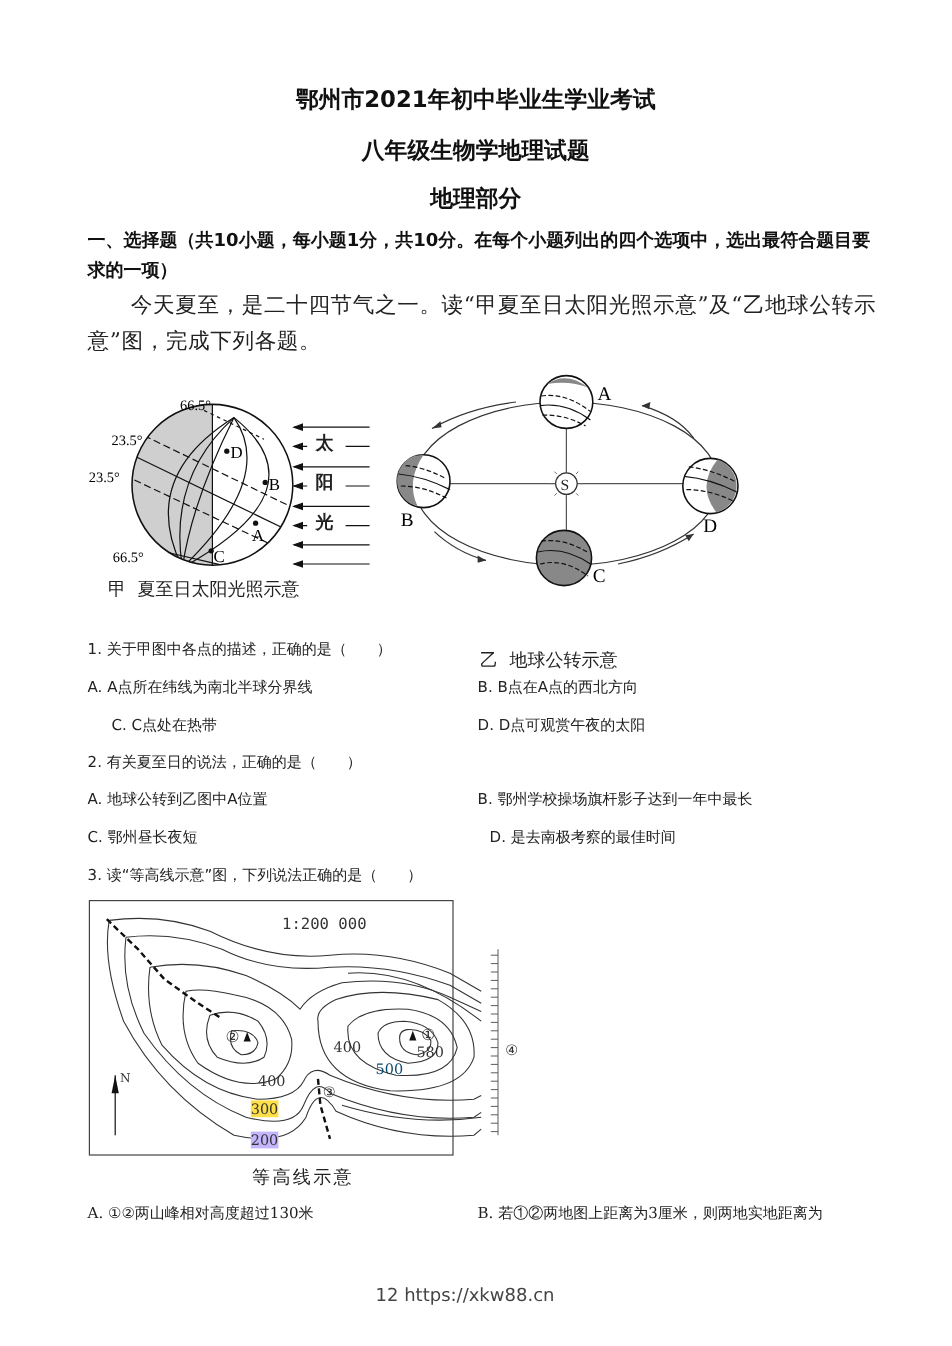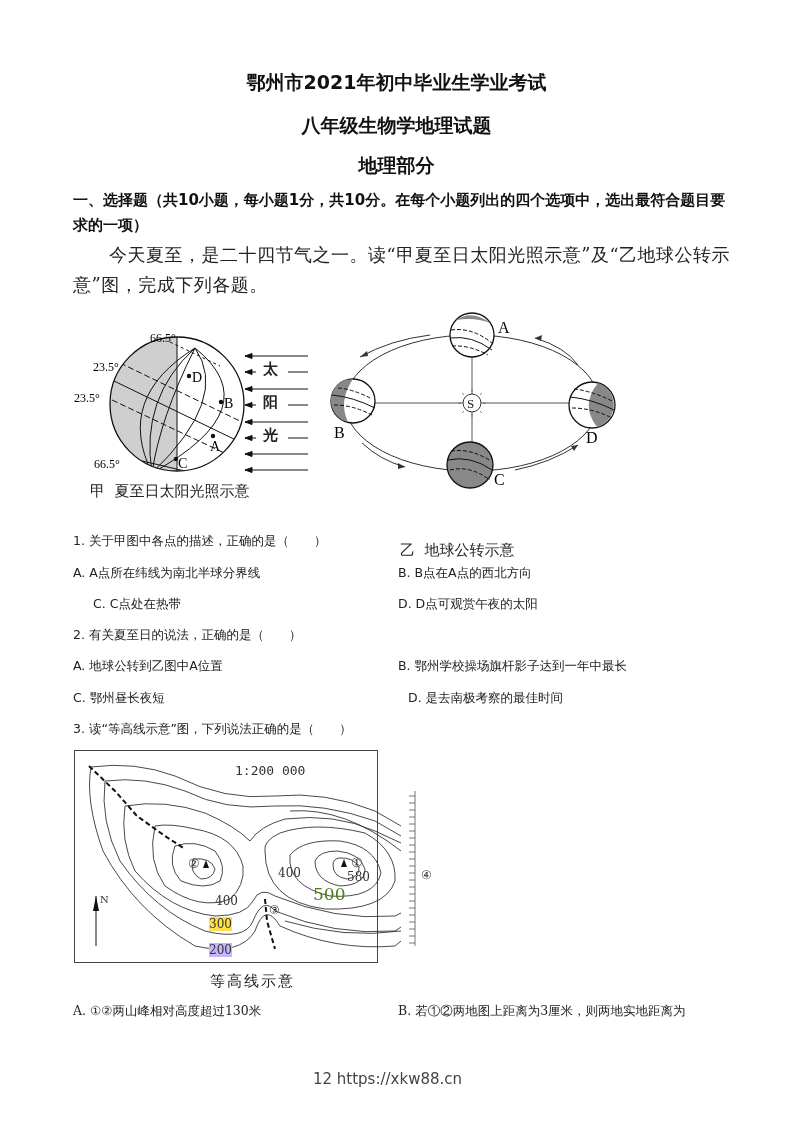--- a/index.html
+++ b/index.html
@@ -249,21 +249,21 @@
       <polygon points="18,160 21,145 24,160" fill="#111"></polygon>
     </g>
   </svg>
   <span class="abs" style="left:160px; top:12px; font-size:13px; font-family:'DejaVu Sans Mono','Liberation Mono',monospace; color:#333;">1:200 000</span>
   <span class="abs" style="left:25px; top:143px; font-size:10px; color:#333;">N</span>
   <span class="abs" style="left:113px; top:105px; font-size:13px; color:#333;">②</span>
   <span class="abs" style="left:276px; top:104px; font-size:13px; color:#333;">①</span>
   <span class="abs" style="left:194px; top:152px; font-size:12px; color:#333;">③</span>
   <span class="abs" style="left:346px; top:117px; font-size:12px; color:#333;">④</span>
   <span class="abs" style="left:272px; top:119px; font-size:12px; color:#333;">580</span>
-  <span class="abs" style="left:238px; top:133px; font-size:17px; color:#4d7c0f;">500</span>
+  <span class="abs" style="left:238px; top:133px; font-size:12px; color:#0c4a6e;">500</span>
   <span class="abs" style="left:203px; top:115px; font-size:12px; color:#333;">400</span>
   <span class="abs" style="left:140px; top:143px; font-size:12px; color:#333;">400</span>
   <span class="abs" style="left:134px; top:166px; font-size:12px; color:#333; background:#fde047;">300</span>
   <span class="abs" style="left:134px; top:192px; font-size:12px; color:#333; background:#c4b5fd;">200</span>
 </div>
 <div class="abs cap" style="left:210px; top:972px; letter-spacing:2px;">等高线示意</div>
 
 <div class="abs q" style="left:73px; top:1003px; font-family:'DejaVu Serif','Liberation Serif',serif;">A.  ①②两山峰相对高度超过130米</div>
 <div class="abs q" style="left:398px; top:1003px; font-family:'DejaVu Serif','Liberation Serif',serif;">B.  若①②两地图上距离为3厘米，则两地实地距离为</div>
 

